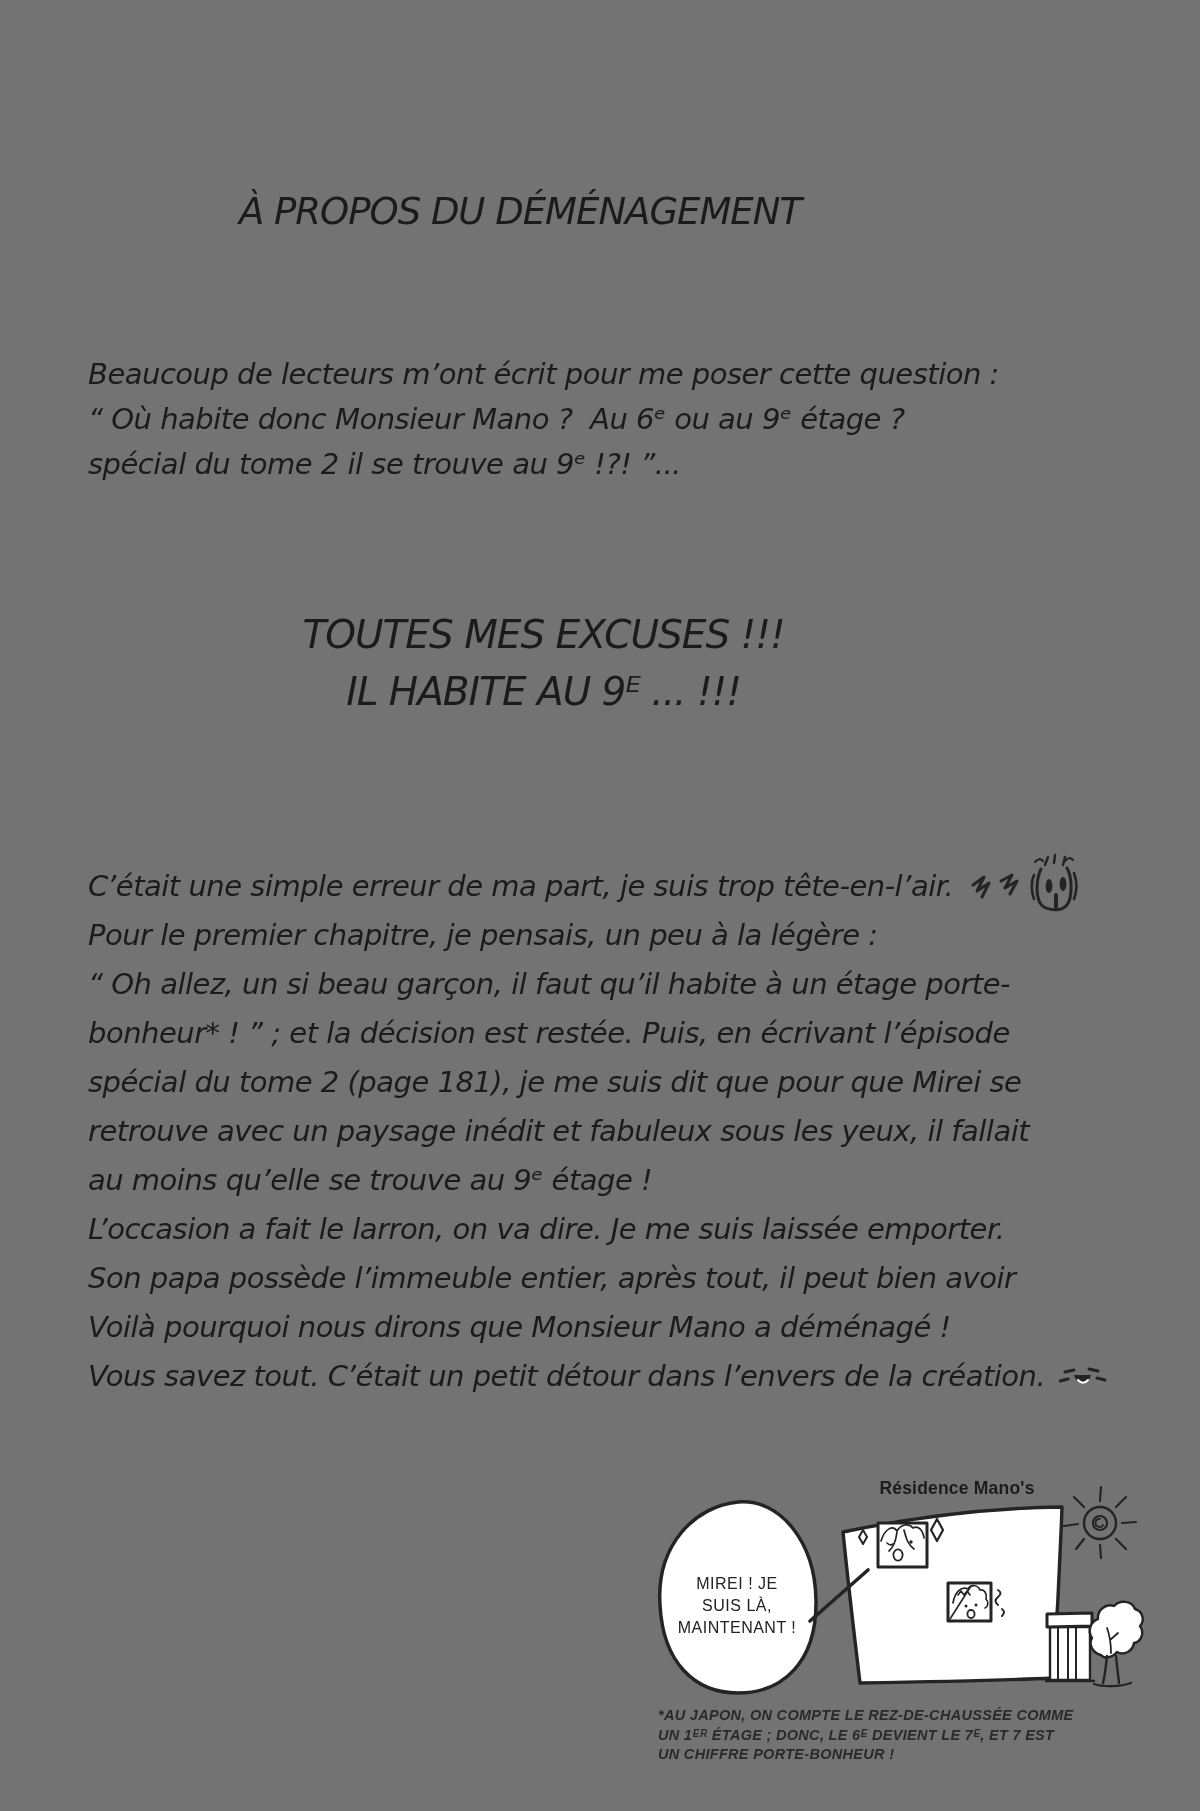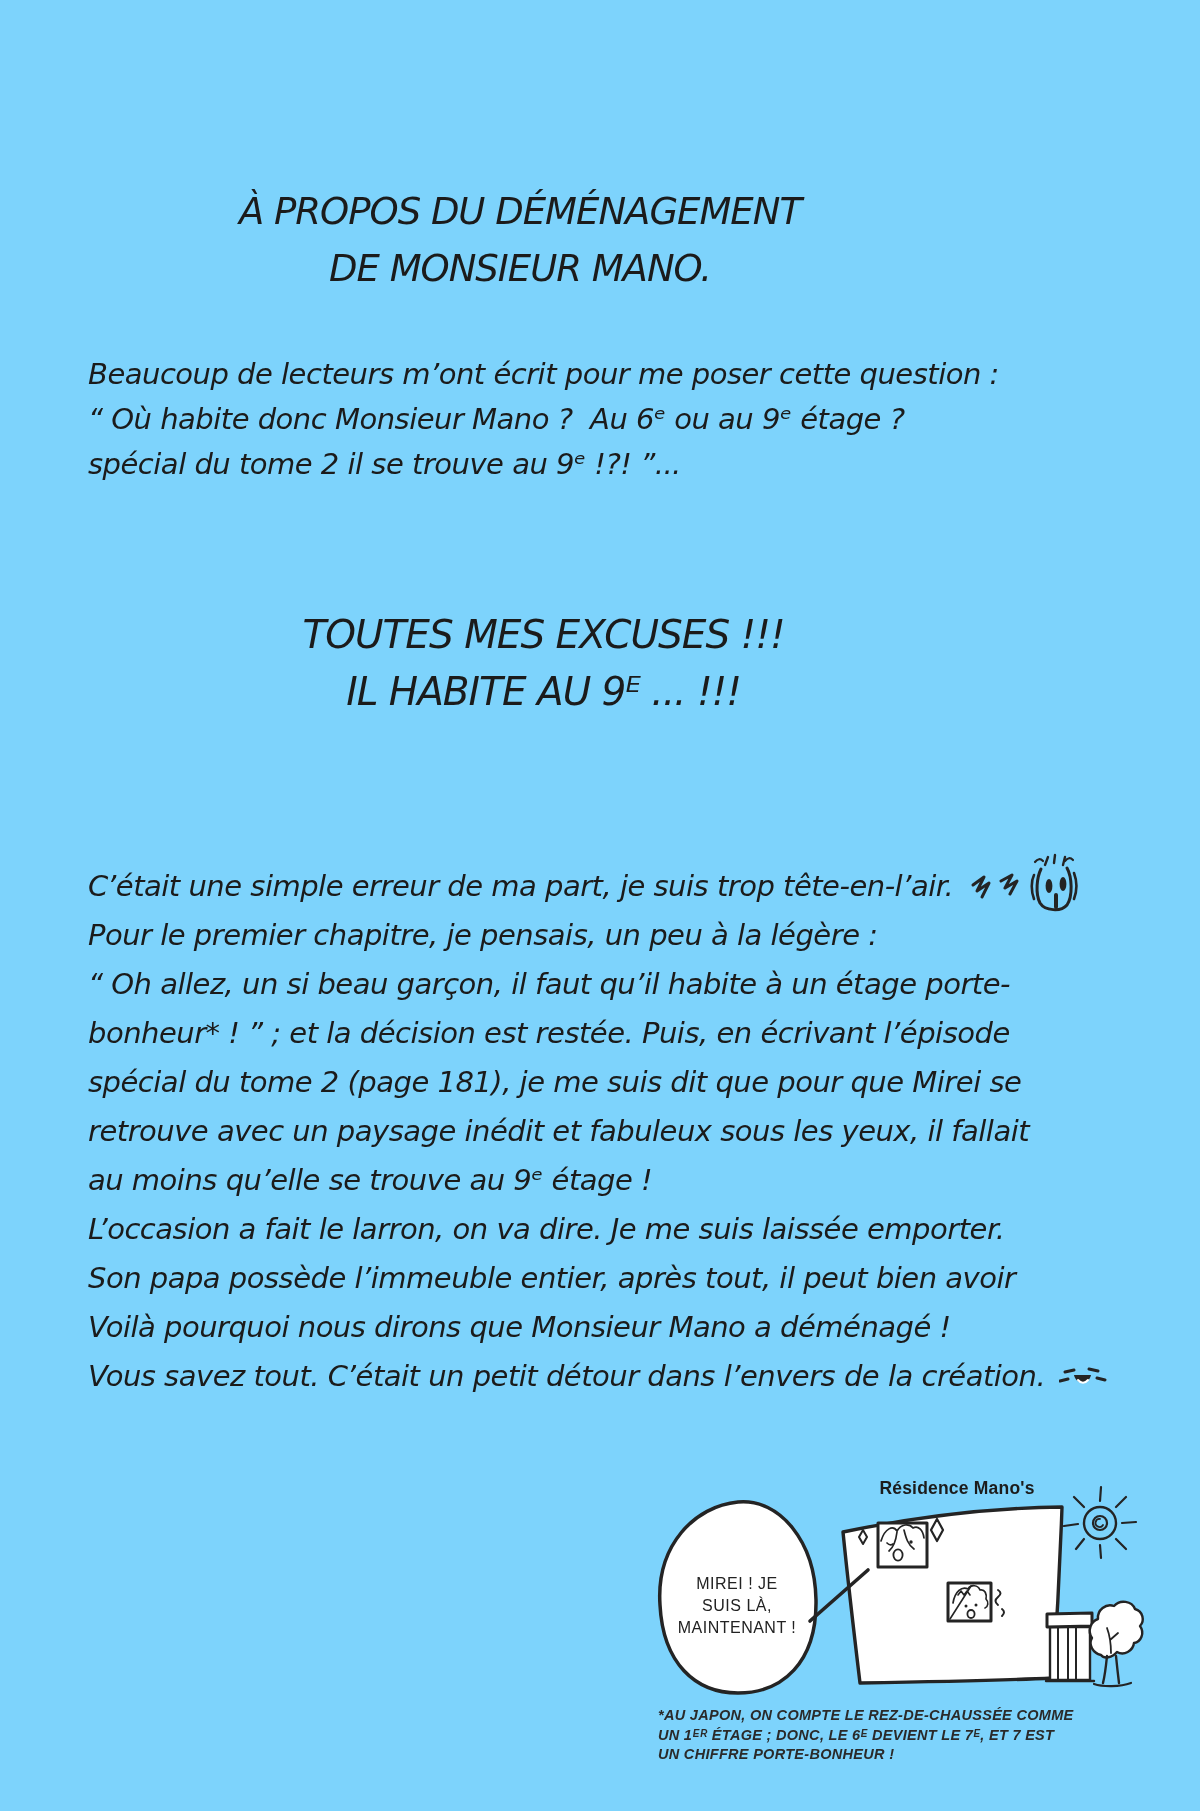--- a/index.html
+++ b/index.html
@@ -1,17 +1,17 @@
 <!DOCTYPE html>
 <html><head>
 <meta charset="utf-8">
 <style>
   html,body{margin:0;padding:0;background:#d9d9d9;}
   .page{
-    position:relative;width:1200px;height:1811px;background:#7dd3fc;
+    position:relative;width:1200px;height:1811px;background:#737373;
     margin:0 auto;overflow:hidden;color:#1b1b1b;
     font-family:"DejaVu Sans","Liberation Sans",sans-serif;
   }
   .hand{font-style:italic;}
   .centered-block{
     position:absolute;left:0;right:0;padding-right:160px;text-align:center;
   }
   .page-title{top:183px;font-size:37px;line-height:57px;letter-spacing:-1px;}
   .apology-title{top:606px;font-size:39px;line-height:57px;letter-spacing:-1px;margin-left:47px;}
   .para{position:absolute;left:88px;font-size:29px;letter-spacing:-0.5px;}
@@ -39,21 +39,20 @@
     fill:#1c1c1c;text-anchor:middle;letter-spacing:0.2px;
   }
 </style>
 </head>
 <body>
 
 <div class="page">
 
   <div class="centered-block page-title hand">
     <div>À PROPOS DU DÉMÉNAGEMENT</div>
-    <div>DE MONSIEUR MANO.</div>
   </div>
 
   <div class="para para-intro hand">
     <div class="line">Beaucoup de lecteurs m’ont écrit pour me poser cette question :</div>
     <div class="line">“ Où habite donc Monsieur Mano ?  Au 6ᵉ ou au 9ᵉ étage ?</div>
     <div class="line">spécial du tome 2 il se trouve au 9ᵉ !?! ”...</div>
   </div>
 
   <div class="centered-block apology-title hand">
     <div>TOUTES MES EXCUSES !!!</div>

